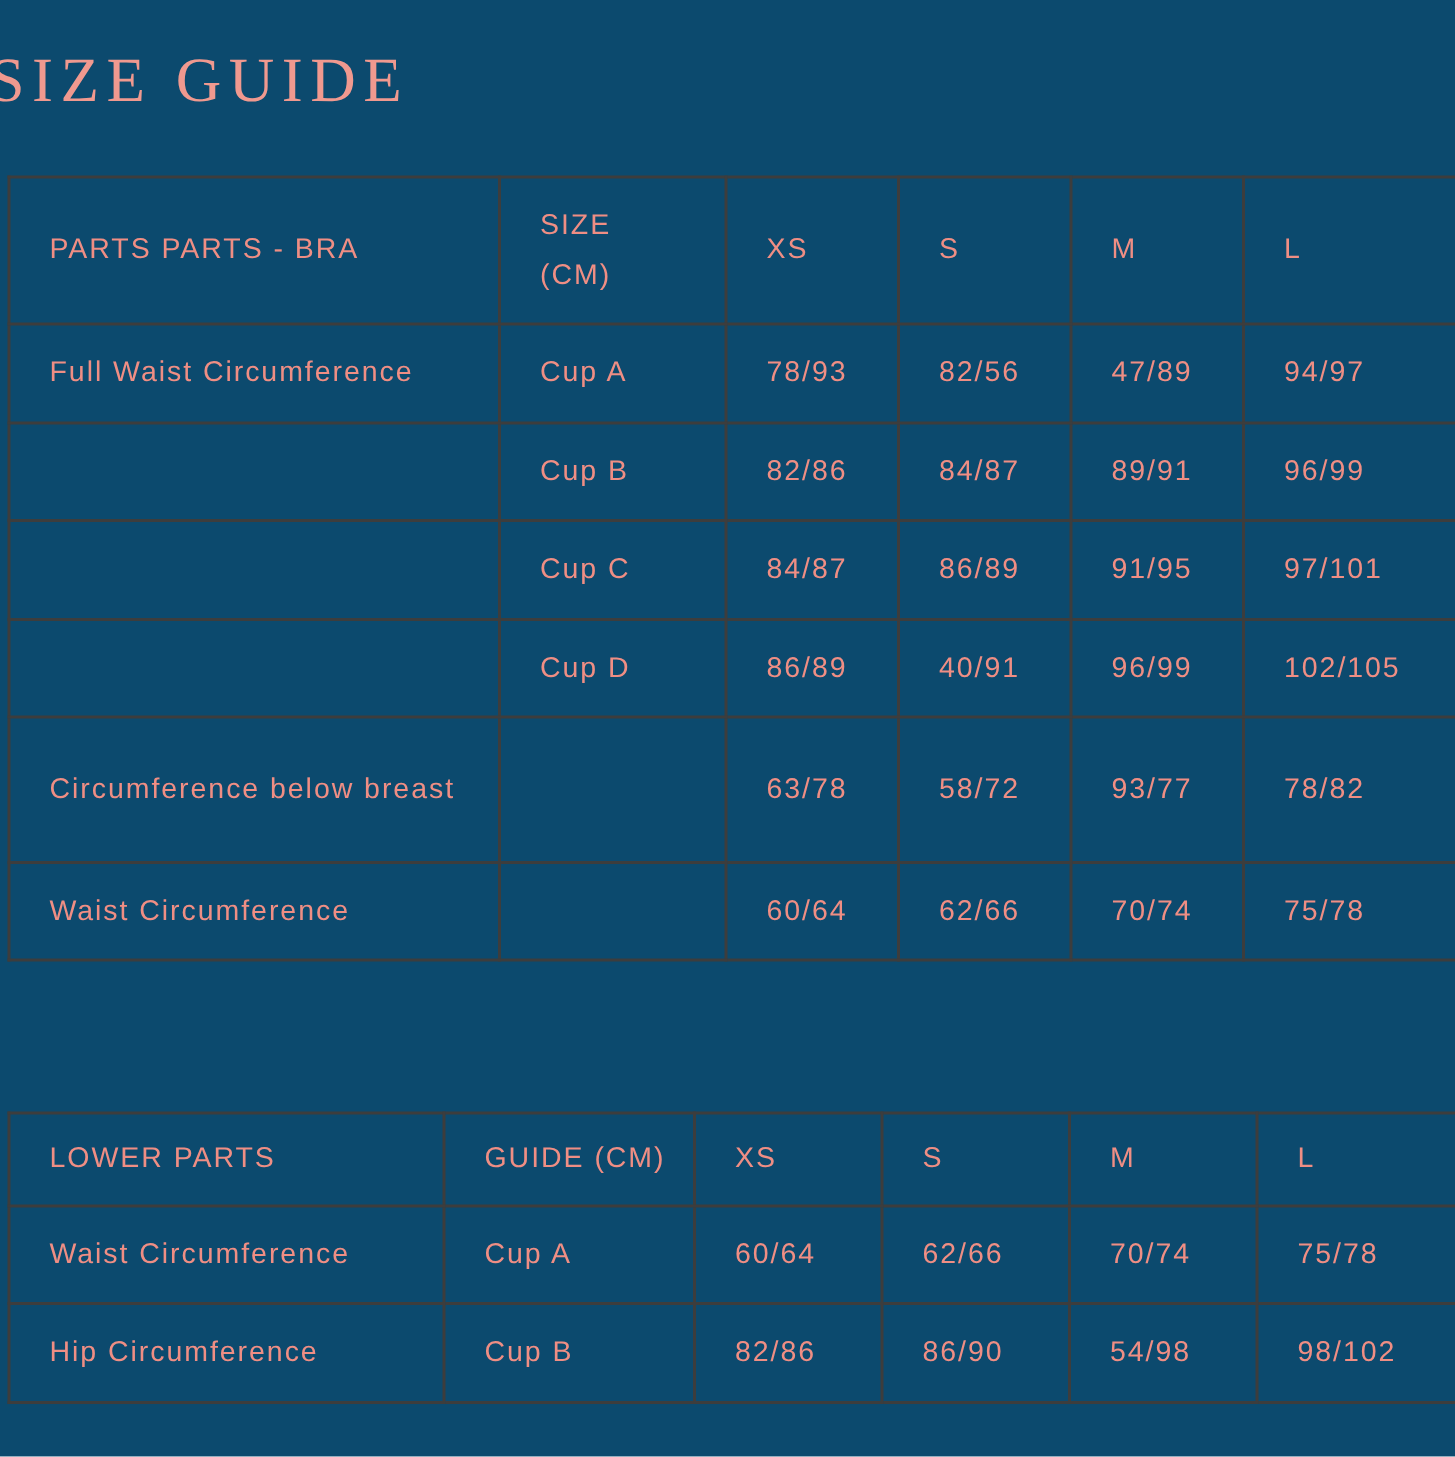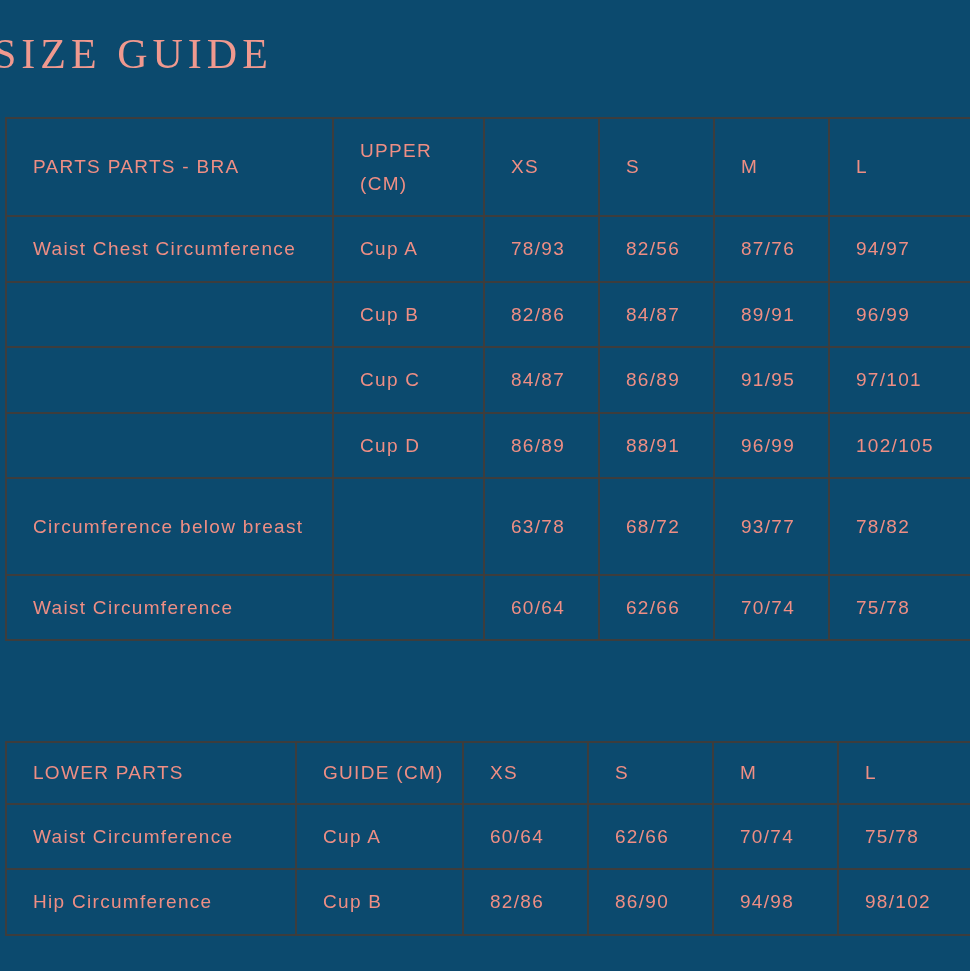--- a/index.html
+++ b/index.html
@@ -68,34 +68,34 @@
         <col style="width:151px">
         <col style="width:115px">
       <col style="width:115px">
         <col style="width:115px">
         <col style="width:189px">
     </colgroup>
     <tbody>
       <tr style="height:98px">
         <td class="header-cell">PARTS PARTS - BRA</td>
         <td class="header-cell two-line">
-          <span>UPPER</span>
+          <span>SIZE</span>
           <span>(CM)</span>
         </td>
         <td class="header-cell">XS</td>
         <td class="header-cell">S</td>
         <td class="header-cell">M</td>
         <td class="header-cell">L</td>
       </tr>
       <tr style="height:66px">
-        <td>Waist Chest Circumference</td>
+        <td>Full Waist Circumference</td>
         <td>Cup A</td>
         <td>78/93</td>
         <td>82/56</td>
-        <td>87/76</td>
+        <td>47/89</td>
         <td>94/97</td>
       </tr>
       <tr style="height:65px">
         <td></td>
         <td>Cup B</td>
         <td>82/86</td>
         <td>84/87</td>
         <td>89/91</td>
         <td>96/99</td>
       </tr>
@@ -104,29 +104,29 @@
         <td>Cup C</td>
         <td>84/87</td>
         <td>86/89</td>
         <td>91/95</td>
         <td>97/101</td>
       </tr>
       <tr style="height:65px">
         <td></td>
         <td>Cup D</td>
         <td>86/89</td>
-        <td>88/91</td>
+        <td>40/91</td>
         <td>96/99</td>
         <td>102/105</td>
       </tr>
       <tr style="height:97px">
         <td class="wrap-cell">Circumference below breast</td>
         <td></td>
         <td>63/78</td>
-        <td>68/72</td>
+        <td>58/72</td>
         <td>93/77</td>
         <td>78/82</td>
       </tr>
       <tr style="height:65px">
         <td>Waist Circumference</td>
         <td></td>
         <td>60/64</td>
         <td>62/66</td>
         <td>70/74</td>
         <td>75/78</td>
@@ -158,19 +158,19 @@
         <td>60/64</td>
         <td>62/66</td>
         <td>70/74</td>
         <td>75/78</td>
       </tr>
       <tr style="height:66px">
         <td>Hip Circumference</td>
         <td>Cup B</td>
         <td>82/86</td>
         <td>86/90</td>
-        <td>94/98</td>
+        <td>54/98</td>
         <td>98/102</td>
       </tr>
     </tbody>
   </table>
 
 </div>
 
 </body></html>

